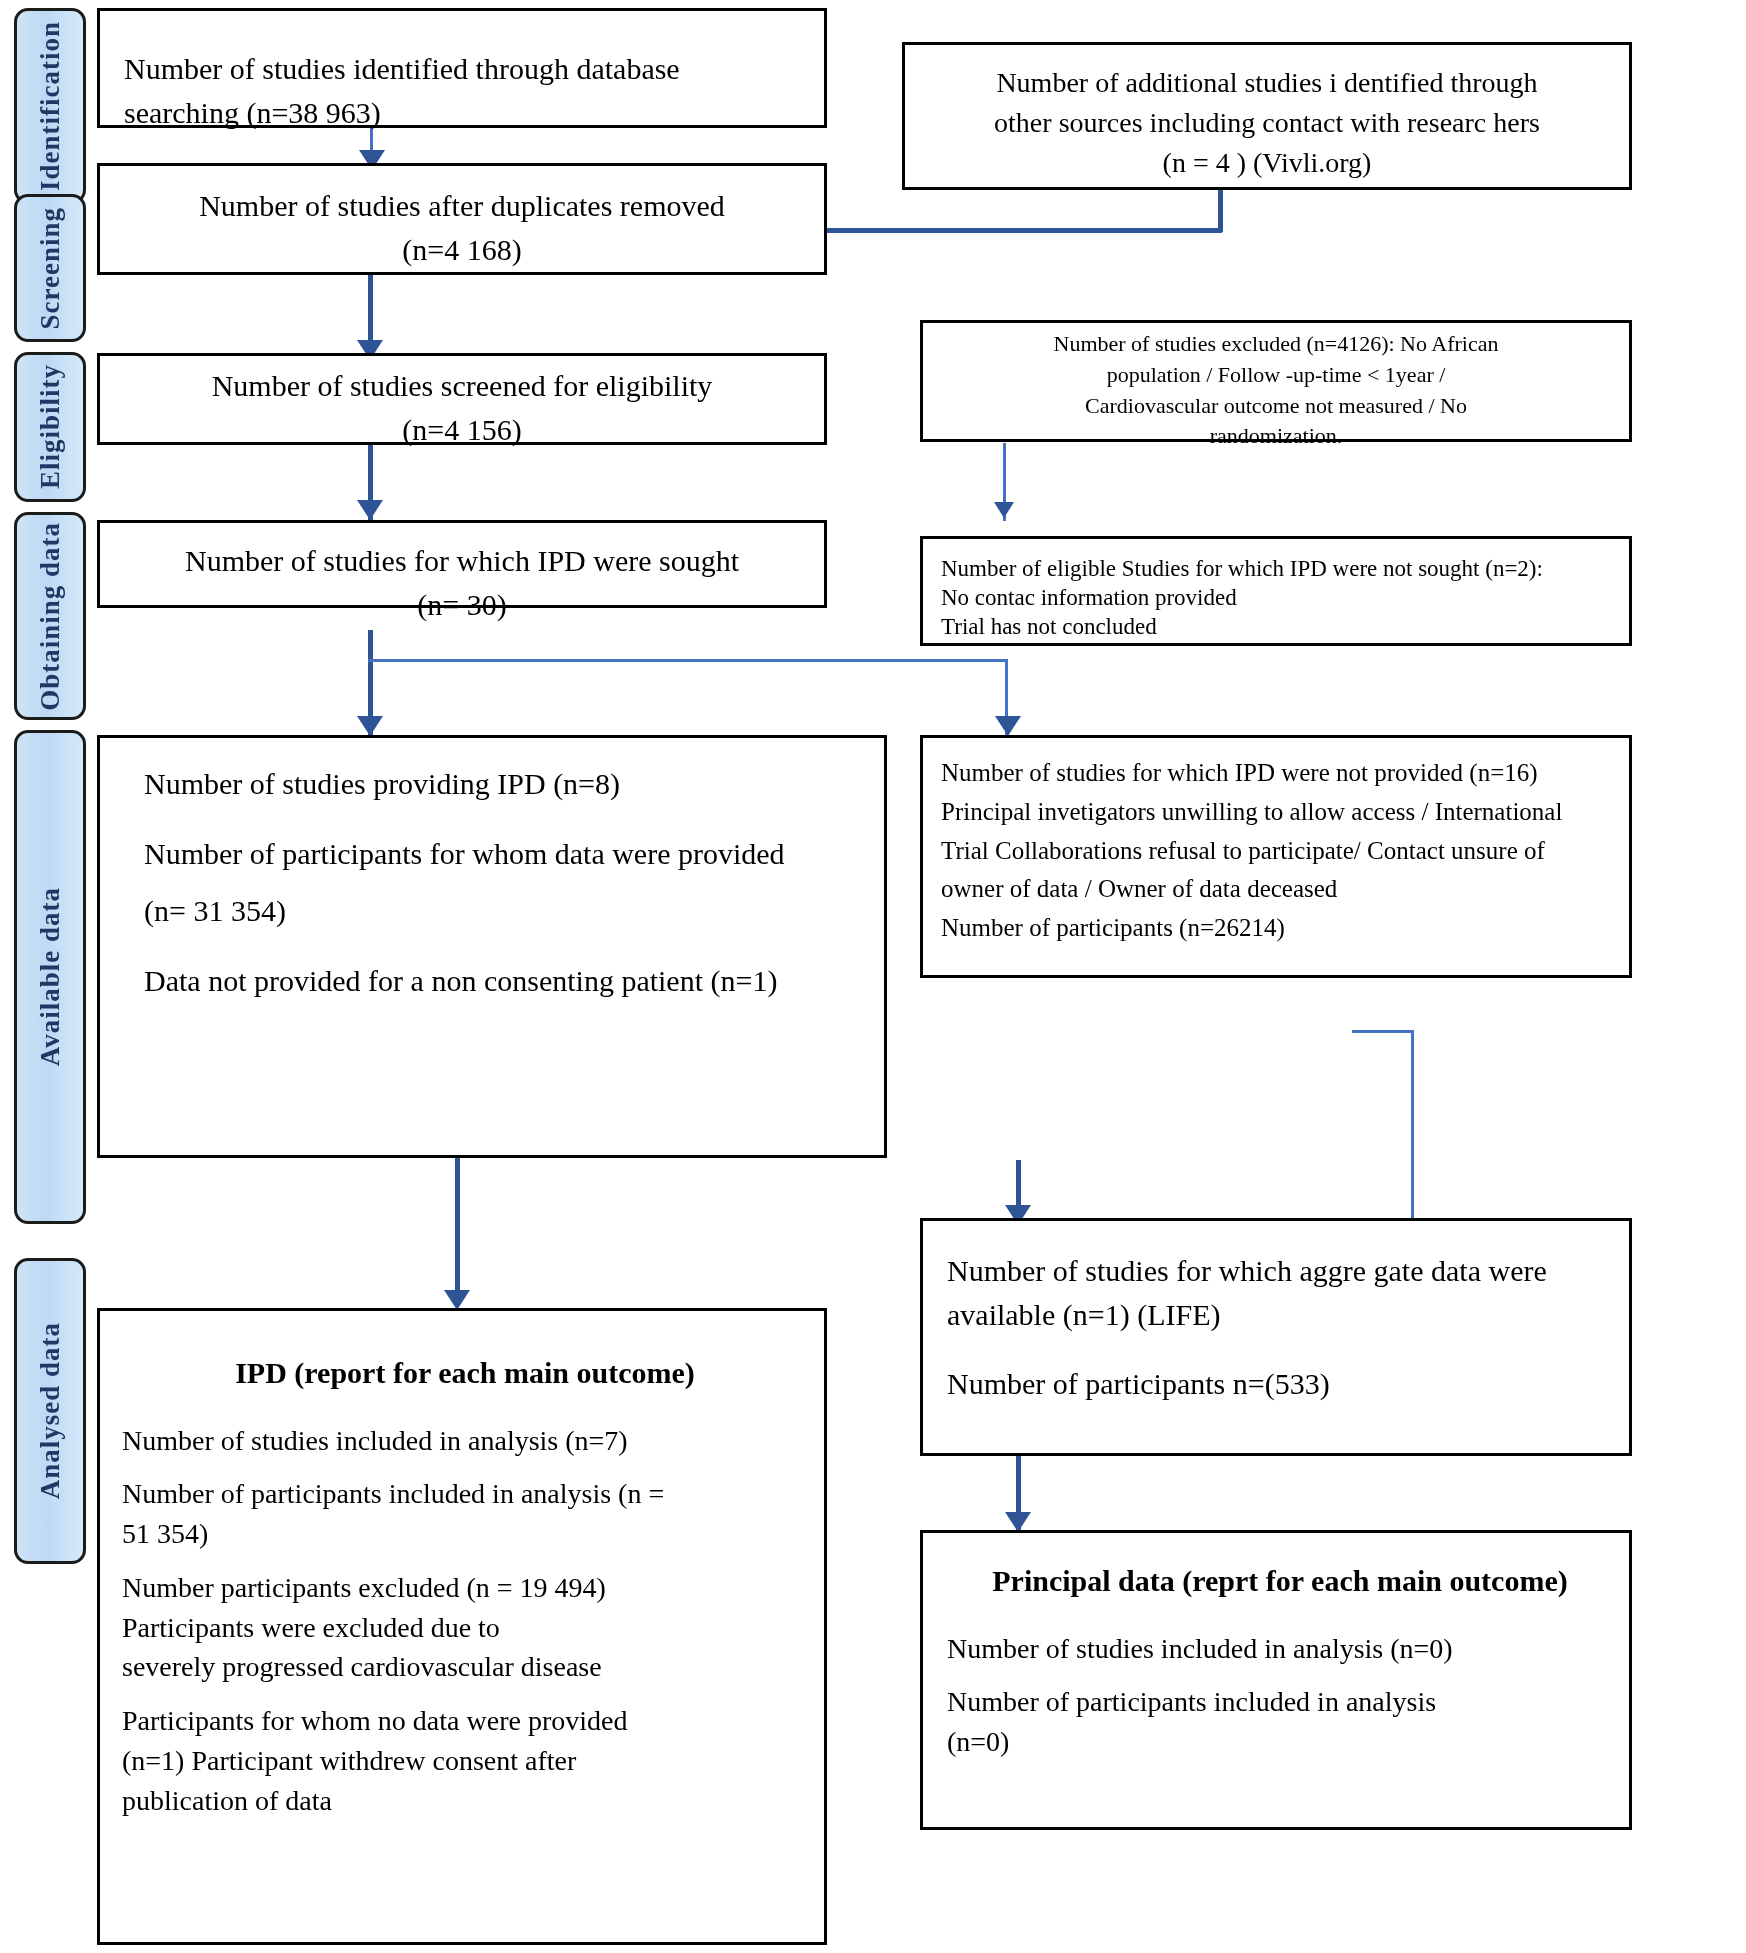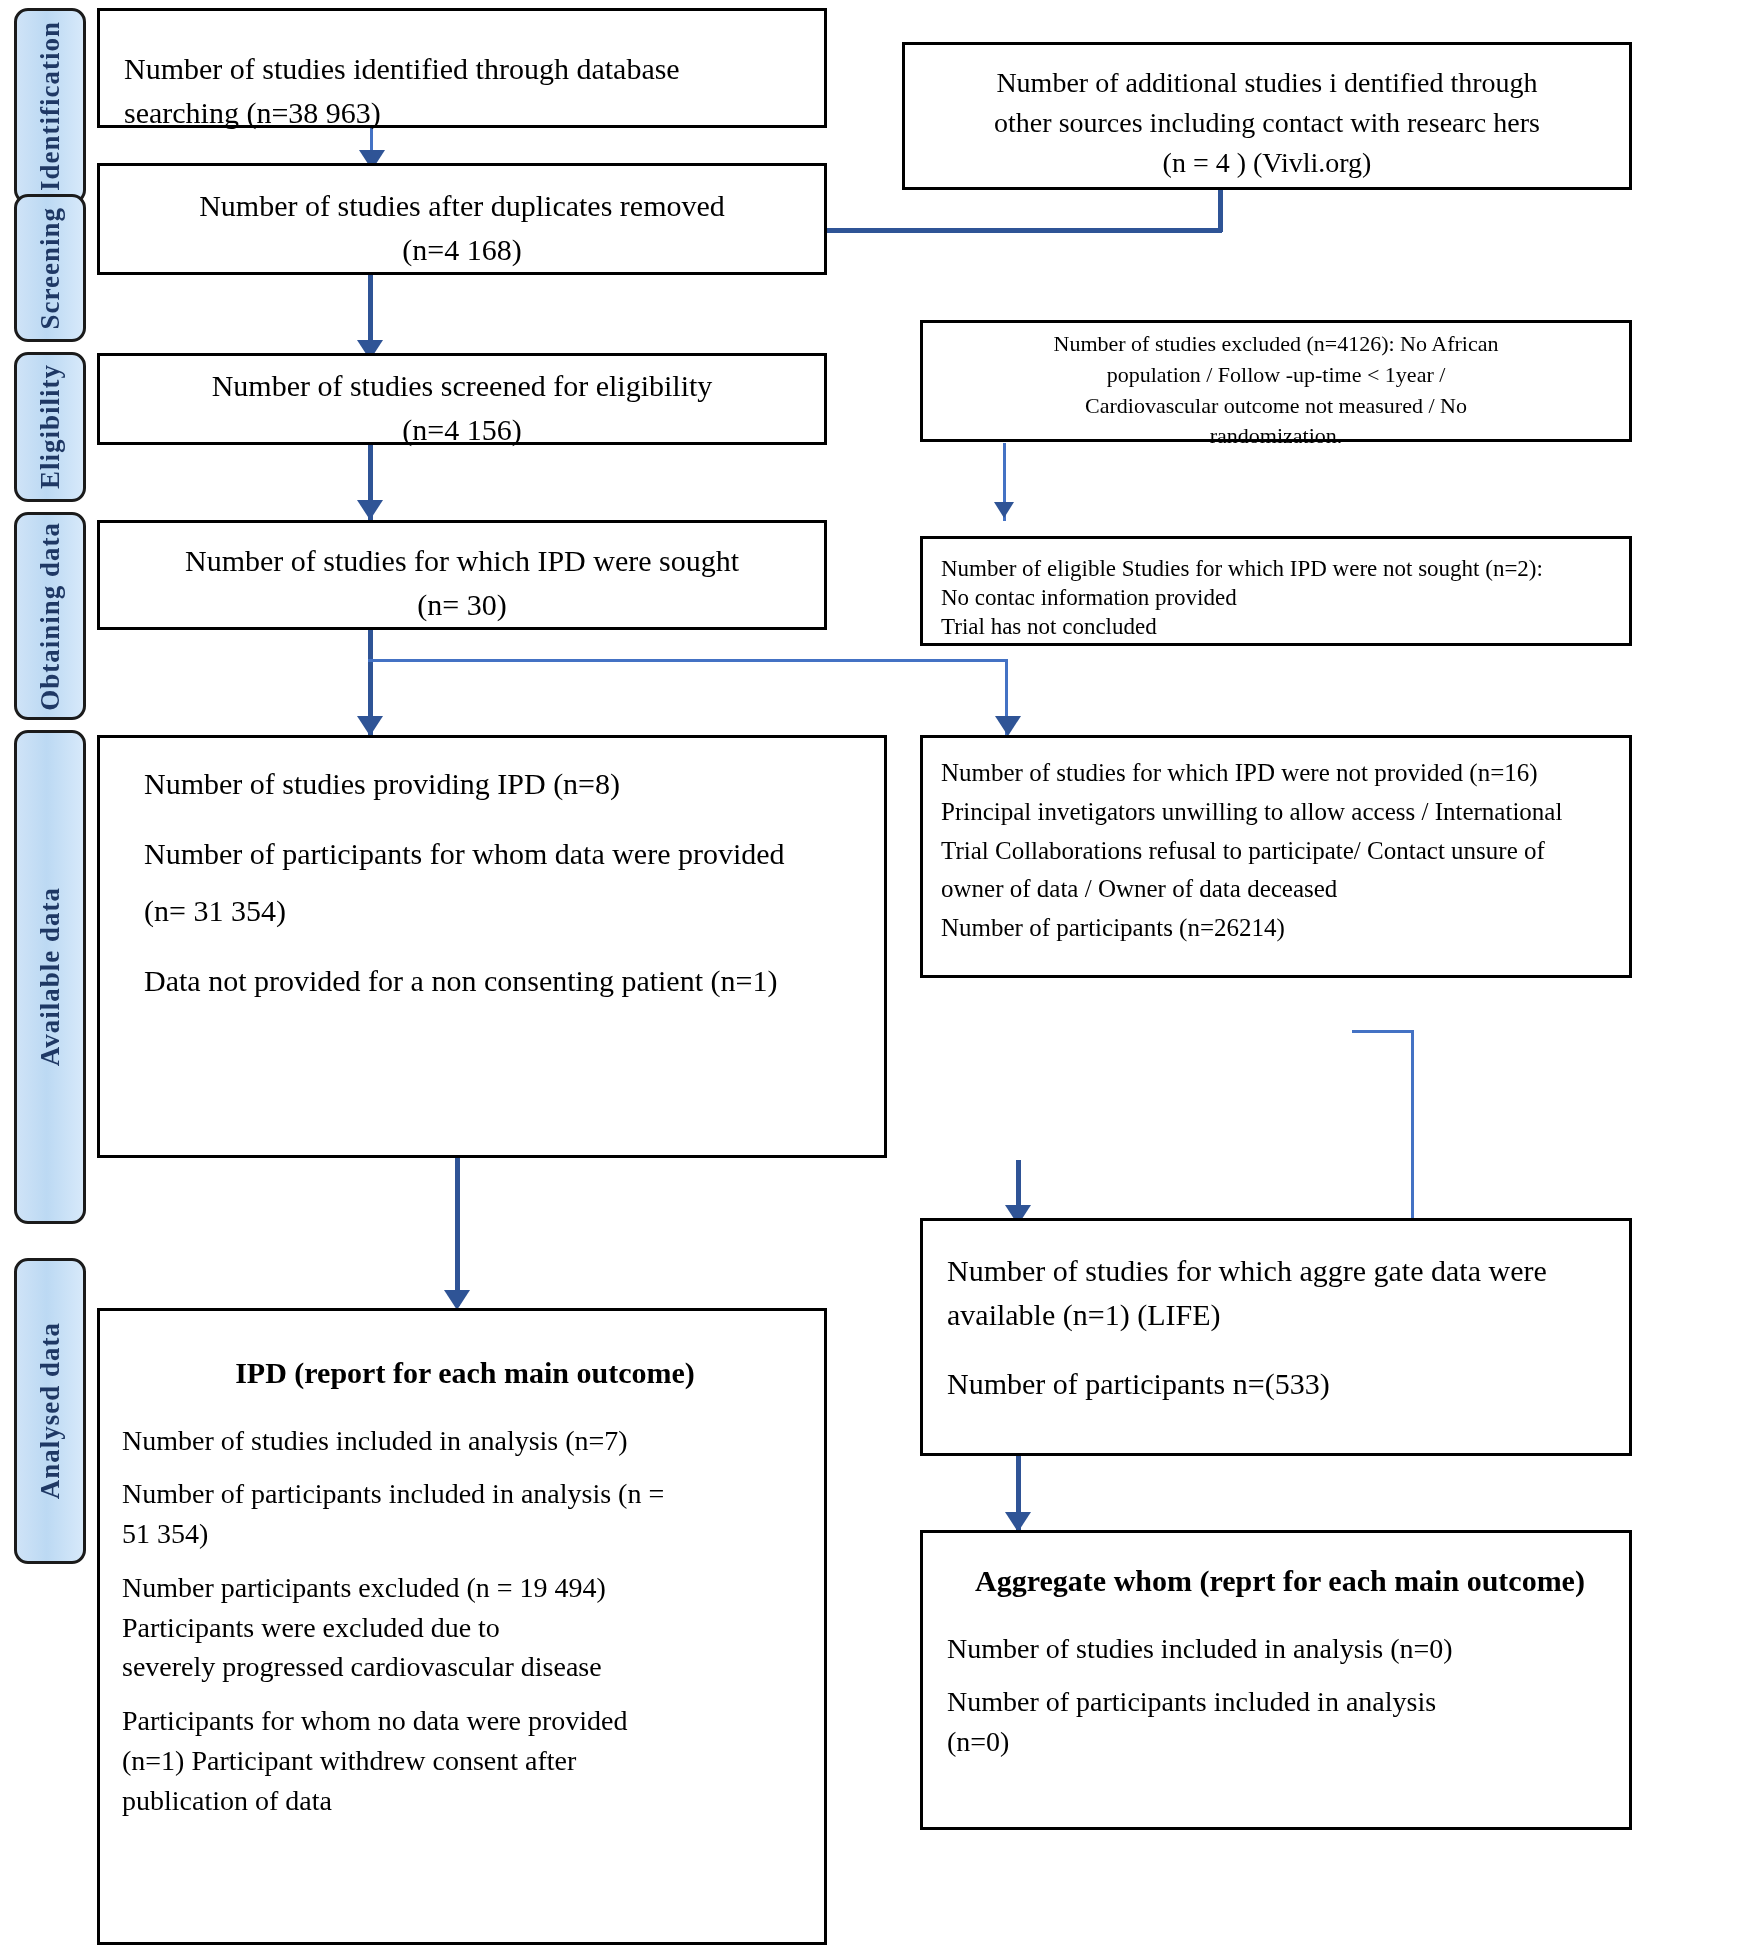--- a/index.html
+++ b/index.html
@@ -179,21 +179,21 @@
 
   <div class="box" style="left:920px;top:320px;width:712px;height:122px;">
     <div class="inner t27 ctr" style="padding-top:6px;">
       <p>Number of studies excluded (n=4126):  No African</p>
       <p>population / Follow -up-time &lt; 1year /</p>
       <p>Cardiovascular outcome not measured / No</p>
       <p>randomization.</p>
     </div>
   </div>
 
-  <div class="box" style="left:97px;top:520px;width:730px;height:110px;">
+  <div class="box" style="left:97px;top:520px;width:730px;height:88px;">
     <div class="inner t30 ctr" style="padding-top:16px;">
       <p>Number of studies for which IPD were  sought</p>
       <p>(n= 30)</p>
     </div>
   </div>
 
   <div class="box" style="left:920px;top:536px;width:712px;height:110px;">
     <div class="inner t23 lft" style="padding-top:16px;padding-left:18px;">
       <p>Number of eligible Studies  for which IPD were not sought (n=2):</p>
       <p>No contac information provided</p>
@@ -246,21 +246,21 @@
       <p>severely progressed cardiovascular disease</p>
       <div class="gap-s"></div>
       <p>Participants for whom  no data were provided</p>
       <p>(n=1) Participant withdrew consent after</p>
       <p>publication of data</p>
     </div>
   </div>
 
   <div class="box" style="left:920px;top:1530px;width:712px;height:300px;">
     <div class="inner t28 lft" style="padding-top:26px;padding-left:24px;">
-      <p class="ctr bld t30">Aggregate whom  (reprt for each main outcome)</p>
+      <p class="ctr bld t30">Principal data  (reprt for each main outcome)</p>
       <div class="gap"></div>
       <p>Number of studies included in analysis (n=0)</p>
       <div class="gap-s"></div>
       <p>Number of participants included in analysis</p>
       <p>(n=0)</p>
     </div>
   </div>
 
 </div>
 

